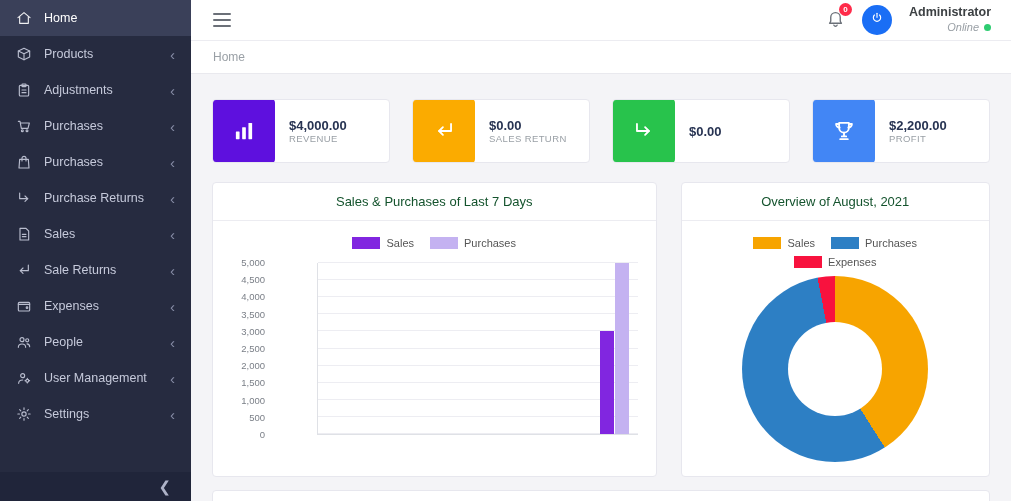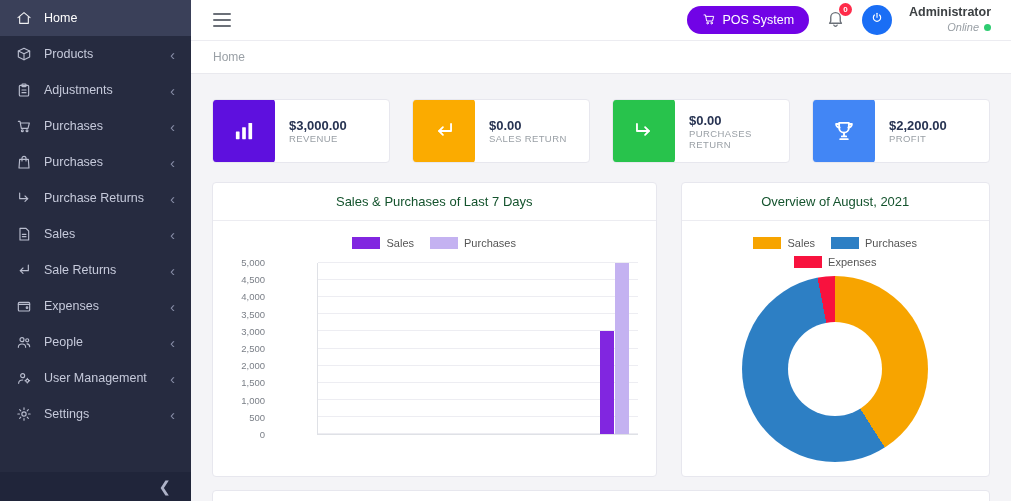--- a/index.html
+++ b/index.html
@@ -230,28 +230,20 @@
 
   <div class="main">
 
     <header class="topbar">
       <div class="hamburger">
         <span></span>
           <span></span>
           <span></span>
       </div>
       <div class="topbar-spacer"></div>
-      <button class="pos-btn">
-        <span><svg viewBox="0 0 24 24" width="14" height="14" fill="none" stroke="currentColor" stroke-width="1.7" stroke-linecap="round" stroke-linejoin="round">
-              <path d="M3.5 5H6l2 10.5h10L20 7.5H7"></path>
-              <circle cx="9.5" cy="19" r="1.4"></circle>
-              <circle cx="16.5" cy="19" r="1.4"></circle>
-            </svg></span>
-        <span>POS System</span>
-      </button>
       <div class="bell-wrap">
         <span><svg viewBox="0 0 24 24" width="19" height="19" fill="none" stroke="currentColor" stroke-width="1.7" stroke-linecap="round" stroke-linejoin="round">
               <path d="M18 15.5v-5a6 6 0 0 0-12 0v5L4.5 18h15z"></path>
               <path d="M10 20.5a2.2 2.2 0 0 0 4 0"></path>
             </svg></span>
         <span class="badge">0</span>
       </div>
       <div class="avatar">
         <span><svg viewBox="0 0 24 24" width="16" height="16" fill="none" stroke="currentColor" stroke-width="1.7" stroke-linecap="round" stroke-linejoin="round">
               <path d="M12 5v6"></path>
@@ -275,21 +267,21 @@
       <div class="stats" id="stats">
           <div class="stat-card">
             <div class="stat-icon" style="background: rgb(94, 16, 222);">
               <svg viewBox="0 0 24 24" width="26" height="26" fill="none" stroke="currentColor" stroke-width="1.7" stroke-linecap="round" stroke-linejoin="round">
                 <rect x="4.5" y="12.5" width="3.4" height="7" rx="0.5" fill="currentColor" stroke="none"></rect>
                 <rect x="10.3" y="8.5" width="3.4" height="11" rx="0.5" fill="currentColor" stroke="none"></rect>
                 <rect x="16.1" y="4.5" width="3.4" height="15" rx="0.5" fill="currentColor" stroke="none"></rect>
               </svg>
             </div>
             <div class="stat-text">
-              <div class="stat-amount">$3,000.00</div>
+              <div class="stat-amount">$4,000.00</div>
               <div class="stat-label">REVENUE</div>
             </div>
           </div>
           <div class="stat-card">
             <div class="stat-icon" style="background: rgb(251, 171, 0);">
               <svg viewBox="0 0 24 24" width="26" height="26" fill="none" stroke="currentColor" stroke-width="1.7" stroke-linecap="round" stroke-linejoin="round">
                 <path d="M18.5 5.5V12h-11"></path>
                 <path d="m11 8.5-3.5 3.5L11 15.5"></path>
               </svg>
             </div>
@@ -300,21 +292,20 @@
           </div>
           <div class="stat-card">
             <div class="stat-icon" style="background: rgb(40, 195, 76);">
               <svg viewBox="0 0 24 24" width="26" height="26" fill="none" stroke="currentColor" stroke-width="1.7" stroke-linecap="round" stroke-linejoin="round">
                 <path d="M5.5 5.5V12h11"></path>
                 <path d="m13 8.5 3.5 3.5L13 15.5"></path>
               </svg>
             </div>
             <div class="stat-text">
               <div class="stat-amount">$0.00</div>
-              <div class="stat-label">PURCHASES RETURN</div>
             </div>
           </div>
           <div class="stat-card">
             <div class="stat-icon" style="background: rgb(66, 134, 245);">
               <svg viewBox="0 0 24 24" width="26" height="26" fill="none" stroke="currentColor" stroke-width="1.7" stroke-linecap="round" stroke-linejoin="round">
                 <path d="M7.5 4.5h9V9a4.5 4.5 0 0 1-9 0z"></path>
                 <path d="M7.5 5.5H4.7A3.3 3.3 0 0 0 8 8.8M16.5 5.5h2.8A3.3 3.3 0 0 1 16 8.8"></path>
                 <path d="M12 13.5v3.5M8.5 19.5h7M10 17h4"></path>
               </svg>
             </div>

